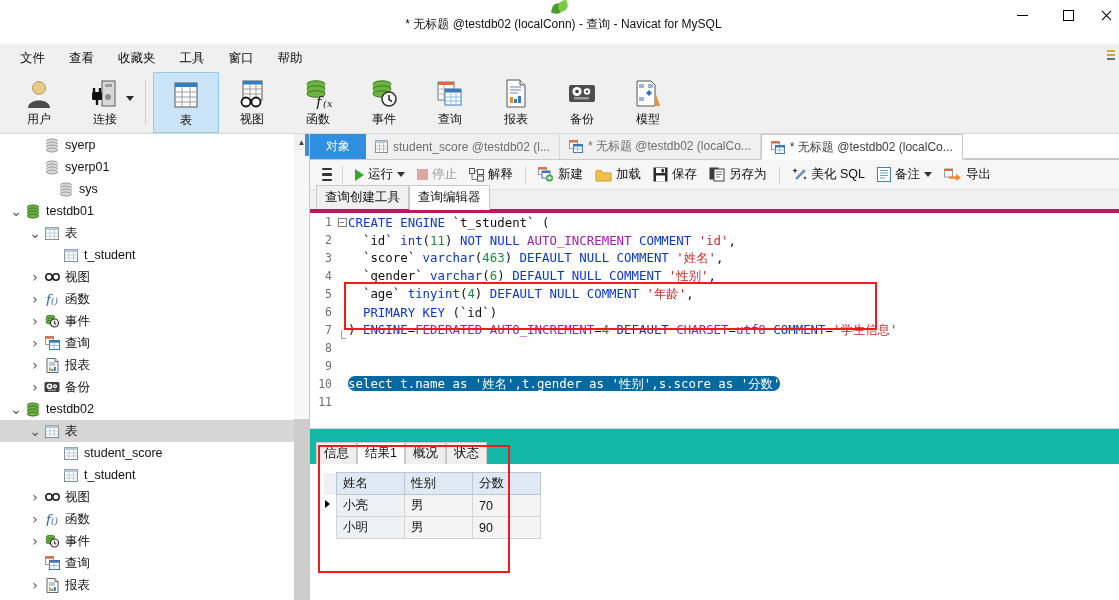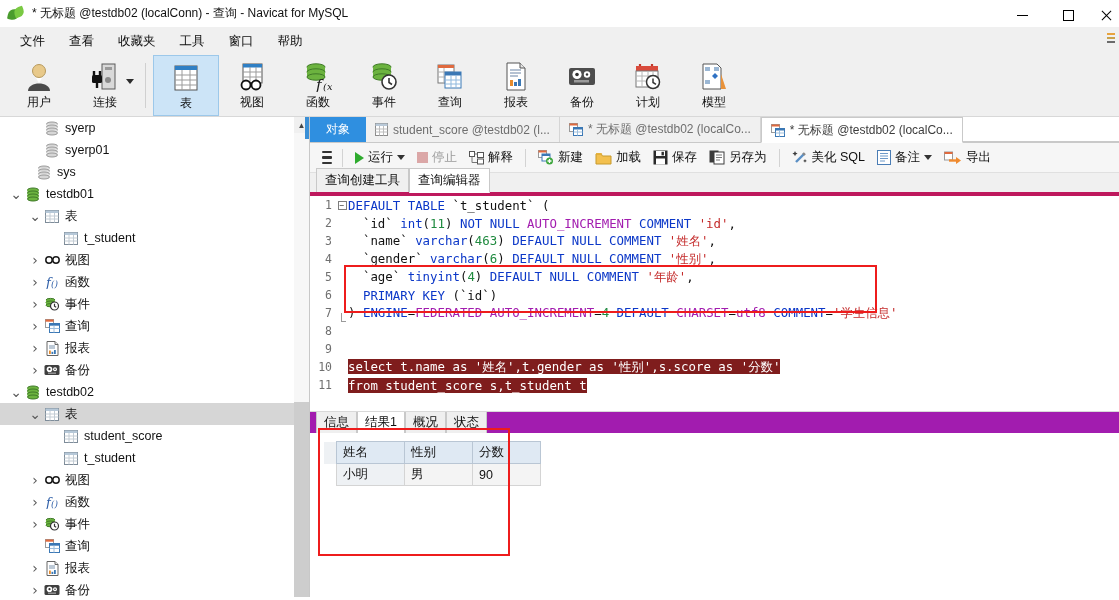--- a/index.html
+++ b/index.html
@@ -10,24 +10,25 @@
     background: #ffffff;
     font-family: "Liberation Sans", "DejaVu Sans", sans-serif;
     font-size: 12px;
     color: #1a1a1a;
     -webkit-font-smoothing: antialiased;
   }
   #app { position: relative; width: 1119px; height: 600px; overflow: hidden; background:#fff; }
 
   
   .titlebar {
-    height: 27px; background: #ffffff;
+    height: 44px; background: #ffffff;
     display: flex; align-items: center;
     padding-left: 8px;
     position: relative;
+    flex-direction: column;
   }
   .app-logo {
     width: 18px; height: 16px; margin-right: 6px; flex: 0 0 auto;
     position: relative;
   }
   .app-logo .leaf-a, .app-logo .leaf-b {
     position: absolute; border-radius: 60% 10% 60% 10%;
   }
   .app-logo .leaf-a { width: 11px; height: 11px; left: 0px; top: 3px; background: #4a9c2e; transform: rotate(12deg); }
   .app-logo .leaf-b { width: 10px; height: 10px; left: 6px; top: 1px; background: #7ac943; transform: rotate(-20deg); }
@@ -153,27 +154,27 @@
   .ed-fold .box { width:9px;height:9px;border:1px solid #7d7d7d;background:#fff; font-size:8px; line-height:7px; text-align:center; color:#333; }
   .ed-fold .vbar { position:absolute; left:5px; top:0; bottom:0; width:1px; background:#9a9a9a; }
   .ed-fold .endbar { position:absolute; left:5px; top:0; height:9px; width:1px; background:#9a9a9a; }
   .ed-fold .endfoot { position:absolute; left:5px; top:8px; width:5px; height:1px; background:#9a9a9a; }
   .ed-code { flex: 1; }
   .k { color: #0b37c8; }
   .kb { color: #a21caf; }
   .num { color: #1f8a3f; }
   .str { color: #c42b2b; }
   .pl { color: #111; }
-  .sel { background: #7f1d1d; color: #ffffff; }
+  .sel { background: #0369a1; color: #ffffff; border-radius: 7px; }
 
   .redbox { position: absolute; border: 2px solid #ee1c1c; pointer-events: none; }
 
   
   .results { flex: 1; background: #ffffff; position: relative; }
-  .res-tabs { height: 22px; background:#a21caf; display:flex; align-items:flex-end; padding-left:6px; }
+  .res-tabs { height: 36px; background:#14b8a6; display:flex; align-items:flex-end; padding-left:6px; }
   .res-tab { font-size:12.5px; padding:2px 7px; border:1px solid #c9c9c9; border-bottom:none; background:#efefef; color:#111; cursor:default; }
   .res-tab.active { background:#ffffff; }
   .grid-wrap { padding: 8px 0 0 14px; }
   table.grid { border-collapse: collapse; font-size: 12.5px; }
   table.grid th {
     background: #dfe9f3; border: 1px solid #b9c6d4; font-weight: normal;
     text-align: left; padding: 2px 6px; height: 20px; min-width: 68px; color:#111;
   }
   table.grid td {
     background: #f4f4f4; border: 1px solid #d4d4d4; padding: 2px 6px; height: 20px; color:#111;
@@ -343,33 +344,20 @@
           <circle cx="10" cy="9.5" r="4.6" fill="#fff"></circle>
             <circle cx="10" cy="9.5" r="1.8" fill="#333"></circle>
           <circle cx="20" cy="9.5" r="3.2" fill="#fff"></circle>
             <circle cx="20" cy="9.5" r="1.2" fill="#333"></circle>
           <rect x="7" y="15" width="15" height="2.5" fill="#9a9a9a"></rect>
         </svg>
       </div>
       <div class="tb-lbl">备份</div>
     </div>
 
-    <div class="tb-item">
-      <div class="tb-ico">
-        <svg width="28" height="30" viewBox="0 0 28 30">
-          <path d="M6 2 v3 M18 2 v3" stroke="#c0392b" stroke-width="2.2"></path>
-          <rect x="2" y="4" width="22" height="5" fill="#d94b3c"></rect>
-          <rect x="2" y="9" width="22" height="16" fill="#fff" stroke="#777"></rect>
-          <path d="M2 14 h22 M2 19 h22 M8 9 v16 M14 9 v16 M19 9 v16" stroke="#b6b6b6"></path>
-          <circle cx="19" cy="20" r="6.5" fill="#fff" stroke="#333" stroke-width="1.5"></circle>
-          <path d="M19 16.5 v4 l3 1.8" stroke="#333" stroke-width="1.5" fill="none"></path>
-        </svg>
-      </div>
-      <div class="tb-lbl">计划</div>
-    </div>
 
     <div class="tb-item">
       <div class="tb-ico">
         <svg width="28" height="30" viewBox="0 0 28 30">
           <path d="M3 2 h14 l4 4 v21 H3 Z" fill="#fff" stroke="#555"></path>
           <rect x="5" y="5" width="5" height="4" fill="#9bb7d4"></rect>
           <rect x="14" y="5" width="5" height="4" fill="#9bb7d4"></rect>
           <rect x="5" y="18" width="5" height="4" fill="#9bb7d4"></rect>
           <path d="M12 14 l3-3 3 3 -3 3 Z" fill="#2f72c4"></path>
           <path d="M21 12 l5 15 h-5 Z" fill="#e8923a"></path>
@@ -406,21 +394,21 @@
                 <rect x="1.5" y="3" width="11" height="3" fill="#e3e3e3"></rect>
                 <ellipse cx="7" cy="6" rx="5.5" ry="2" fill="#d6d6d6" stroke="#9a9a9a"></ellipse>
                 <rect x="1.5" y="6" width="11" height="3" fill="#e3e3e3"></rect>
                 <ellipse cx="7" cy="9" rx="5.5" ry="2" fill="#d6d6d6" stroke="#9a9a9a"></ellipse>
                 <rect x="1.5" y="9" width="11" height="3" fill="#e3e3e3"></rect>
                 <ellipse cx="7" cy="12" rx="5.5" ry="2" fill="#d6d6d6" stroke="#9a9a9a"></ellipse>
               </svg>
             </span>
             <span class="tlabel">syerp01</span>
           </div>
-          <div class="tnode" style="padding-left: 19px;">
+          <div class="tnode" style="padding-left: 41px;">
             <span class="twist"></span>
             <span class="tico">
               <svg width="14" height="15" viewBox="0 0 14 15">
                 <ellipse cx="7" cy="3" rx="5.5" ry="2" fill="#d6d6d6" stroke="#9a9a9a"></ellipse>
                 <rect x="1.5" y="3" width="11" height="3" fill="#e3e3e3"></rect>
                 <ellipse cx="7" cy="6" rx="5.5" ry="2" fill="#d6d6d6" stroke="#9a9a9a"></ellipse>
                 <rect x="1.5" y="6" width="11" height="3" fill="#e3e3e3"></rect>
                 <ellipse cx="7" cy="9" rx="5.5" ry="2" fill="#d6d6d6" stroke="#9a9a9a"></ellipse>
                 <rect x="1.5" y="9" width="11" height="3" fill="#e3e3e3"></rect>
                 <ellipse cx="7" cy="12" rx="5.5" ry="2" fill="#d6d6d6" stroke="#9a9a9a"></ellipse>
@@ -848,33 +836,33 @@
         <div class="subtab active">
           <span>查询编辑器</span>
         </div>
       </div>
 
       <div class="editor">
 
         <div class="ed-line">
           <span class="ed-gutter">1</span>
           <span class="ed-fold"><span class="box">−</span></span>
-          <span class="ed-code"><span class="k">DEFAULT TABLE</span> <span class="pl">`t_student` (</span></span>
+          <span class="ed-code"><span class="k">CREATE ENGINE</span> <span class="pl">`t_student` (</span></span>
         </div>
 
         <div class="ed-line">
           <span class="ed-gutter">2</span>
           <span class="ed-fold"><span class="vbar"></span></span>
           <span class="ed-code"><span class="pl">  `id` </span><span class="k">int</span><span class="pl">(</span><span class="num">11</span><span class="pl">) </span><span class="k">NOT NULL</span><span class="kb"> AUTO_INCREMENT </span><span class="k">COMMENT</span> <span class="str">'id'</span><span class="pl">,</span></span>
         </div>
 
         <div class="ed-line">
           <span class="ed-gutter">3</span>
           <span class="ed-fold"><span class="vbar"></span></span>
-          <span class="ed-code"><span class="pl">  `name` </span><span class="k">varchar</span><span class="pl">(</span><span class="num">463</span><span class="pl">) </span><span class="k">DEFAULT NULL COMMENT</span> <span class="str">'姓名'</span><span class="pl">,</span></span>
+          <span class="ed-code"><span class="pl">  `score` </span><span class="k">varchar</span><span class="pl">(</span><span class="num">463</span><span class="pl">) </span><span class="k">DEFAULT NULL COMMENT</span> <span class="str">'姓名'</span><span class="pl">,</span></span>
         </div>
 
         <div class="ed-line">
           <span class="ed-gutter">4</span>
           <span class="ed-fold"><span class="vbar"></span></span>
           <span class="ed-code"><span class="pl">  `gender` </span><span class="k">varchar</span><span class="pl">(</span><span class="num">6</span><span class="pl">) </span><span class="k">DEFAULT NULL COMMENT</span> <span class="str">'性别'</span><span class="pl">,</span></span>
         </div>
 
         <div class="ed-line">
           <span class="ed-gutter">5</span>
@@ -907,21 +895,20 @@
 
         <div class="ed-line">
           <span class="ed-gutter">10</span>
           <span class="ed-fold"></span>
           <span class="ed-code"><span class="sel">select t.name as '姓名',t.gender as '性别',s.score as '分数'</span></span>
         </div>
 
         <div class="ed-line">
           <span class="ed-gutter">11</span>
           <span class="ed-fold"></span>
-          <span class="ed-code"><span class="sel">from student_score s,t_student t</span></span>
         </div>
 
 
         <div class="redbox" style="left:34px; top:69px; width:533px; height:48px;"></div>
       </div>
 
       <div class="results">
         <div class="hline" style="top:0;"></div>
         <div class="res-tabs">
           <div class="res-tab">
@@ -943,20 +930,28 @@
               <thead>
                 <tr>
                   <th class="rowmark" style="min-width: 10px; background: rgb(238, 241, 244); border: none;"></th>
                   <th>姓名</th>
                   <th>性别</th>
                   <th>分数</th>
                 </tr>
               </thead>
               <tbody>
                 <tr>
+                  <td class="rowmark" style="border: none; background: rgb(255, 255, 255); min-width: 10px;">
+                    <span class="tri"></span>
+                  </td>
+                  <td class="first">小亮</td>
+                  <td>男</td>
+                  <td>70</td>
+                </tr>
+                <tr>
                   <td class="rowmark" style="border: none; background: rgb(255, 255, 255); min-width: 10px;"></td>
                   <td class="first">小明</td>
                   <td>男</td>
                   <td>90</td>
                 </tr>
               </tbody>
             </table>
         </div>
 
         <div class="redbox" style="left:8px; top:17px; width:192px; height:128px;"></div>

